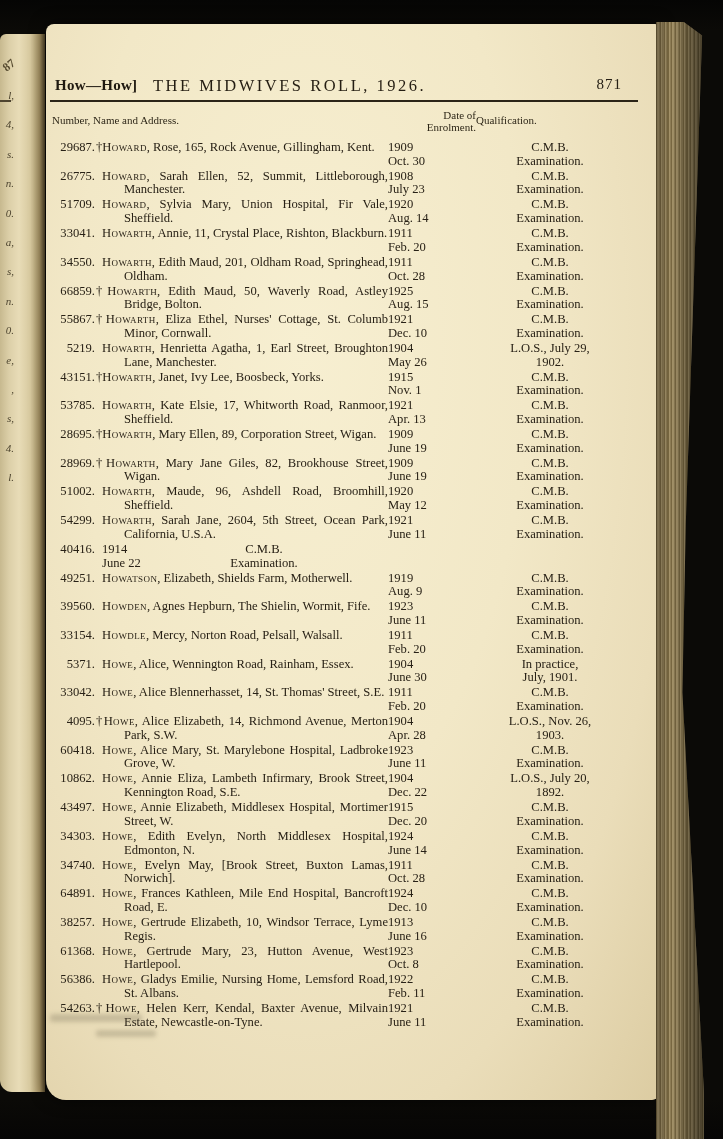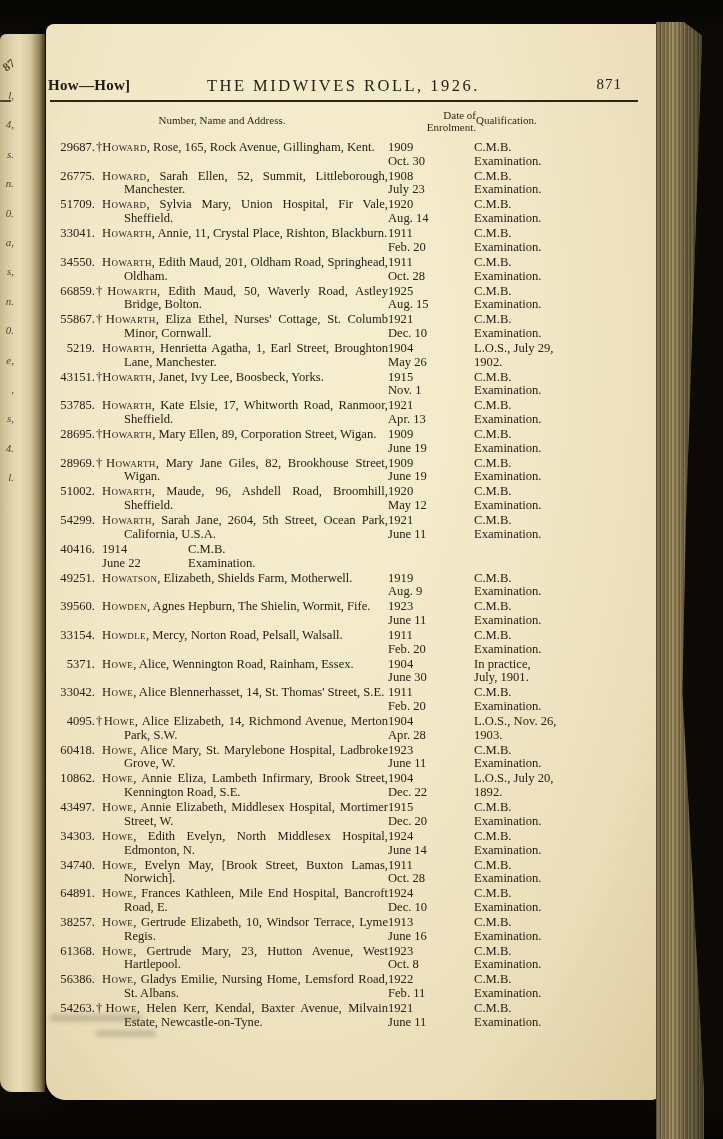--- a/index.html
+++ b/index.html
@@ -21,36 +21,36 @@
   .prev-rule{position:absolute;left:0;top:66px;width:11px;height:2px;background:#4e4430}
 
   
   .page{
     position:absolute;left:46px;top:24px;width:612px;height:1076px;
     background:radial-gradient(ellipse at 42% 30%,#f7efd1 0%,#f2e8c7 45%,#eaddb9 75%,#dccca2 100%);
     border-radius:8px 3px 6px 20px;
     box-shadow:0 0 16px rgba(0,0,0,.6);
     color:#262016;
   }
-  .header-row{position:relative;margin:52px 12px 0 2px;height:19px}
+  .header-row{position:relative;margin:52px 12px 0 9px;height:19px}
   .hdr-left{position:absolute;left:0;top:1px;font-weight:bold;font-size:15px;letter-spacing:.3px;color:#1f1910}
-  .hdr-title{position:absolute;left:98px;width:334px;top:0;text-align:right;font-size:16.5px;letter-spacing:2.5px;color:#241d12}
+  .hdr-title{position:absolute;left:98px;width:334px;top:0;text-align:left;font-size:16.5px;letter-spacing:2.5px;color:#241d12}
   .hdr-num{position:absolute;right:24px;top:0;font-size:15px;letter-spacing:1px}
   .rule{margin:5px 0 0 4px;width:588px;border-top:2px solid #2b2417}
   .col-heads{display:flex;margin:7px 0 0 6px;font-size:11px;line-height:12px;color:#2e2718}
-  .ch-name{width:340px;text-align:center;padding-top:5px}
+  .ch-name{width:340px;text-align:left;padding-top:5px}
   .ch-date{width:84px;text-align:right}
   .ch-qual{width:152px;text-align:left;padding-top:5px}
 
   .rows{margin:8px 0 0 6px}
   .row{display:flex;font-size:12.6px;line-height:13.7px;margin-bottom:1.3px;color:#282116}
   .c-no{width:50px;flex:none;text-align:right;padding-right:7px;box-sizing:border-box}
   .c-name{width:286px;flex:none;text-align:justify;padding-left:22px;text-indent:-22px;box-sizing:border-box}
   .c-date{width:86px;flex:none;text-align:left}
-  .c-qual{width:152px;flex:none;text-align:left}
+  .c-qual{width:152px;flex:none;text-align:center}
   .it{}
   .sc{font-variant:small-caps;letter-spacing:.4px}
   .dagger{margin-left:-6px}
 
   
   .stack{
     position:absolute;left:656px;top:22px;width:48px;height:1117px;
     background:repeating-linear-gradient(90deg,#7a6942 0 1.2px,#a6946a 1.2px 2.6px,#8d7c55 2.6px 3.8px);
     clip-path:polygon(0 0,58% 0,96% 1.2%,62% 45%,55% 60%,100% 96%,100% 100%,0 100%);
   }

